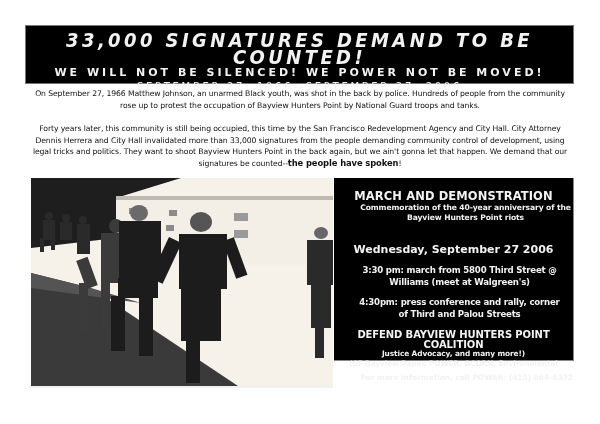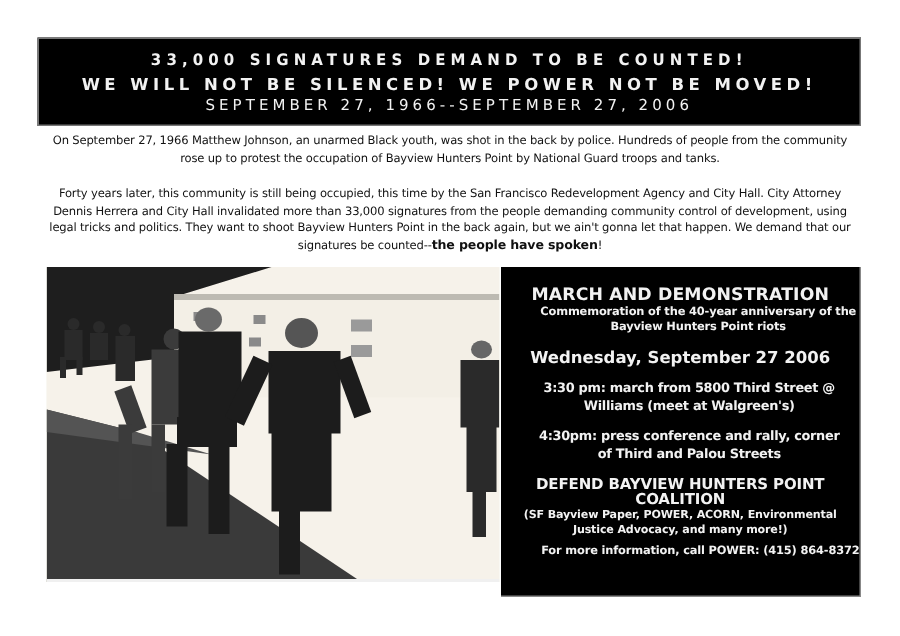--- a/index.html
+++ b/index.html
@@ -6,22 +6,23 @@
   html, body { width: 600px; height: 424px; background: #ffffff; overflow: hidden; }
   body { position: relative; font-family: "DejaVu Sans", sans-serif; color: #111; }
 
   .header {
     position: absolute; left: 25px; top: 25px; width: 549px; height: 59px;
     background: #000; color: #f2f2f2; text-align: center;
     border: 1px solid #777;
   }
   .h1 {
     font-family: "DejaVu Sans", sans-serif; font-weight: bold;
-    font-size: 10px; letter-spacing: 3.4px; line-height: 16px; margin-top: 7px;
+    font-size: 18px; letter-spacing: 3.4px; line-height: 16px; margin-top: 7px;
     transform: scaleY(1.05);
+    font-style: italic;
   }
   .h2 {
     font-family: "DejaVu Sans", sans-serif; font-weight: bold;
     font-size: 11px; letter-spacing: 3px; line-height: 13px; margin-top: 1px;
   }
   .h3 {
     font-family: "DejaVu Sans", sans-serif; font-weight: normal;
     font-size: 10px; letter-spacing: 2.7px; line-height: 13px; margin-top: 1px;
   }
 
@@ -34,28 +35,28 @@
   .p2 { top: 123px; }
   .p2 b { font-weight: bold; font-size: 8.4px; }
 
   .photo {
     position: absolute; left: 31px; top: 178px; width: 302px; height: 210px;
     background: #f6f2ea; overflow: hidden;
   }
   .photo svg { width: 100%; height: 100%; display: block; }
 
   .info {
-    position: absolute; left: 334px; top: 178px; width: 240px; height: 220px;
+    position: absolute; left: 334px; top: 178px; width: 240px; height: 183px;
     background: #000; color: #f2f2f2; text-align: center;
     border-right: 1px solid #888; border-bottom: 1px solid #888;
     font-family: "DejaVu Sans", sans-serif; font-weight: bold;
   }
   .info .title { font-size: 11.5px; margin-top: 12px; letter-spacing: 0.1px; line-height: 13px; }
   .info .sub { font-size: 7.6px; line-height: 10px; letter-spacing: -0.1px; padding-left: 24px; }
-  .info .date { font-size: 11px; margin-top: 9px; line-height: 13px; }
+  .info .date { font-size: 11px; margin-top: 20px; line-height: 13px; }
   .info .ev { font-size: 8.6px; line-height: 11.5px; margin-top: 9px; letter-spacing: -0.2px; padding-left: 12px; }
   .info .coal { font-size: 10px; line-height: 9.5px; margin-top: 10px; letter-spacing: -0.1px; }
   .info .members { font-size: 7.4px; line-height: 9.5px; letter-spacing: -0.1px; }
   .info .contact { font-size: 7.6px; line-height: 9.5px; margin-top: 5px; letter-spacing: -0.1px; text-align: right; }
 </style>
 </head>
 <body>
 
 <div class="header">
   <div class="h1">33,000 SIGNATURES DEMAND TO BE COUNTED!</div>
@@ -138,16 +139,16 @@
   <div class="date">Wednesday, September 27  2006</div>
   <div class="ev">
     <div>3:30 pm: march from 5800 Third Street @</div>
     <div>Williams (meet at Walgreen's)</div>
   </div>
   <div class="ev">
     <div>4:30pm: press conference and rally, corner</div>
     <div>of Third and Palou Streets</div>
   </div>
   <div class="coal">DEFEND BAYVIEW HUNTERS POINT COALITION</div>
+  <div class="members">Justice Advocacy, and many more!)</div>
   <div class="members">(SF Bayview Paper, POWER, ACORN, Environmental</div>
-  <div class="members">Justice Advocacy, and many more!)</div>
   <div class="contact">For more information, call POWER: (415) 864-8372</div>
 </div>
 
 </body></html>

